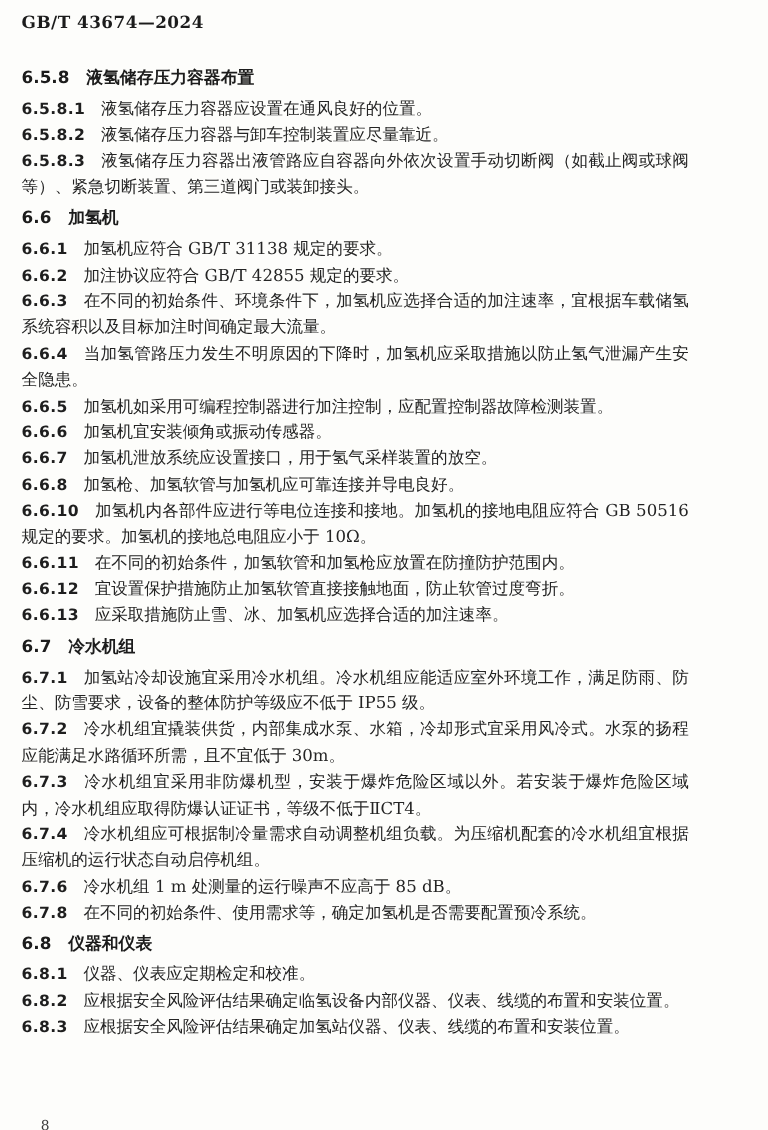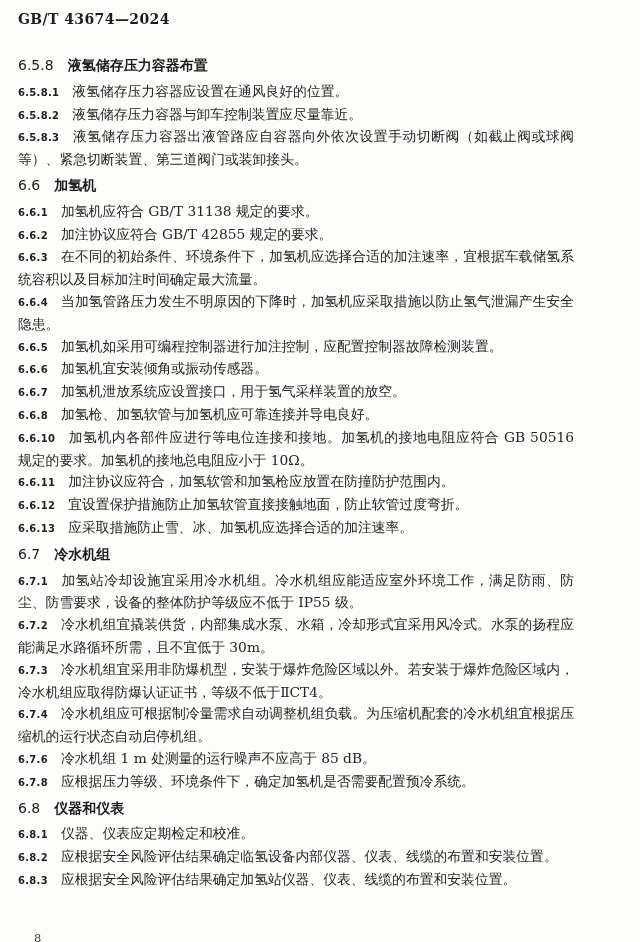--- a/index.html
+++ b/index.html
@@ -38,33 +38,33 @@
     font-size: 14px;
     line-height: 21.8px;
     margin: 4px 0 4px 0;
     color: #1c1c1c;
     white-space: nowrap;
   }
   .sec-heading .num {
     display: inline-block;
     margin-right: 14px;
     font-family: "DejaVu Sans", "Liberation Sans", sans-serif;
-    font-weight: normal;
+    font-weight: bold;
   }
   .clause {
     margin: 0;
     font-size: 13.8px;
     line-height: 21.8px;
     text-align: justify;
     color: #242424;
   }
   .clause .num {
     font-family: "DejaVu Sans", "Liberation Sans", sans-serif;
     font-weight: bold;
-    font-size: 10px;
+    font-size: 13px;
     letter-spacing: 0.3px;
     margin-right: 13px;
     color: #1e1e1e;
   }
   .page-number {
     position: absolute;
     left: 34px;
     top: 931px;
     font-size: 11.5px;
     color: #3a3a3a;
@@ -100,41 +100,41 @@
 
   <p class="clause"><span class="num">6.6.6</span><span class="txt">加氢机宜安装倾角或振动传感器。</span></p>
 
   <p class="clause"><span class="num">6.6.7</span><span class="txt">加氢机泄放系统应设置接口，用于氢气采样装置的放空。</span></p>
 
   <p class="clause"><span class="num">6.6.8</span><span class="txt">加氢枪、加氢软管与加氢机应可靠连接并导电良好。</span></p>
 
 
   <p class="clause"><span class="num">6.6.10</span><span class="txt">加氢机内各部件应进行等电位连接和接地。加氢机的接地电阻应符合 GB 50516 规定的要求。加氢机的接地总电阻应小于 10Ω。</span></p>
 
-  <p class="clause"><span class="num">6.6.11</span><span class="txt">加注协议应符合，加氢软管和加氢枪应放置在防撞防护范围内。</span></p>
+  <p class="clause"><span class="num">6.6.11</span><span class="txt">在不同的初始条件，加氢软管和加氢枪应放置在防撞防护范围内。</span></p>
 
   <p class="clause"><span class="num">6.6.12</span><span class="txt">宜设置保护措施防止加氢软管直接接触地面，防止软管过度弯折。</span></p>
 
   <p class="clause"><span class="num">6.6.13</span><span class="txt">应采取措施防止雪、冰、加氢机应选择合适的加注速率。</span></p>
 
   <h2 class="sec-heading"><span class="num">6.7</span><span class="txt">冷水机组</span></h2>
 
   <p class="clause"><span class="num">6.7.1</span><span class="txt">加氢站冷却设施宜采用冷水机组。冷水机组应能适应室外环境工作，满足防雨、防尘、防雪要求，设备的整体防护等级应不低于 IP55 级。</span></p>
 
   <p class="clause"><span class="num">6.7.2</span><span class="txt">冷水机组宜撬装供货，内部集成水泵、水箱，冷却形式宜采用风冷式。水泵的扬程应能满足水路循环所需，且不宜低于 30m。</span></p>
 
   <p class="clause"><span class="num">6.7.3</span><span class="txt">冷水机组宜采用非防爆机型，安装于爆炸危险区域以外。若安装于爆炸危险区域内，冷水机组应取得防爆认证证书，等级不低于ⅡCT4。</span></p>
 
   <p class="clause"><span class="num">6.7.4</span><span class="txt">冷水机组应可根据制冷量需求自动调整机组负载。为压缩机配套的冷水机组宜根据压缩机的运行状态自动启停机组。</span></p>
 
 
   <p class="clause"><span class="num">6.7.6</span><span class="txt">冷水机组 1 m 处测量的运行噪声不应高于 85 dB。</span></p>
 
 
-  <p class="clause"><span class="num">6.7.8</span><span class="txt">应根据压力等级、环境条件下，确定加氢机是否需要配置预冷系统。</span></p>
+  <p class="clause"><span class="num">6.7.8</span><span class="txt">在不同的初始条件、使用需求等，确定加氢机是否需要配置预冷系统。</span></p>
 
   <h2 class="sec-heading"><span class="num">6.8</span><span class="txt">仪器和仪表</span></h2>
 
   <p class="clause"><span class="num">6.8.1</span><span class="txt">仪器、仪表应定期检定和校准。</span></p>
 
   <p class="clause"><span class="num">6.8.2</span><span class="txt">应根据安全风险评估结果确定临氢设备内部仪器、仪表、线缆的布置和安装位置。</span></p>
 
   <p class="clause"><span class="num">6.8.3</span><span class="txt">应根据安全风险评估结果确定加氢站仪器、仪表、线缆的布置和安装位置。</span></p>
 </main>
 

